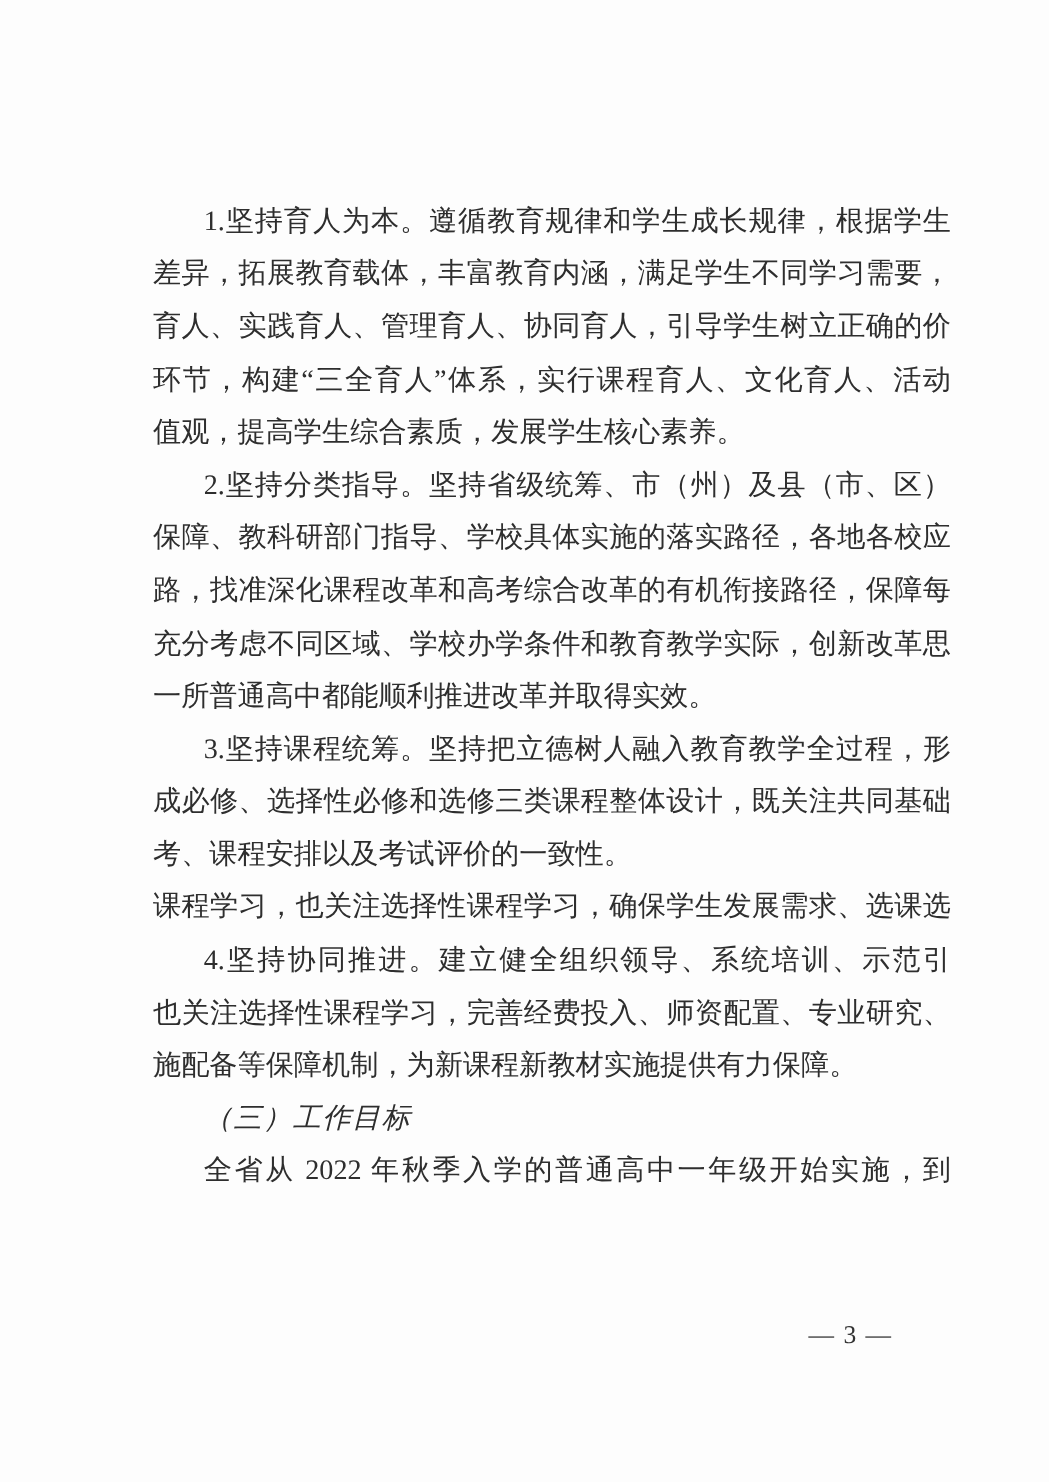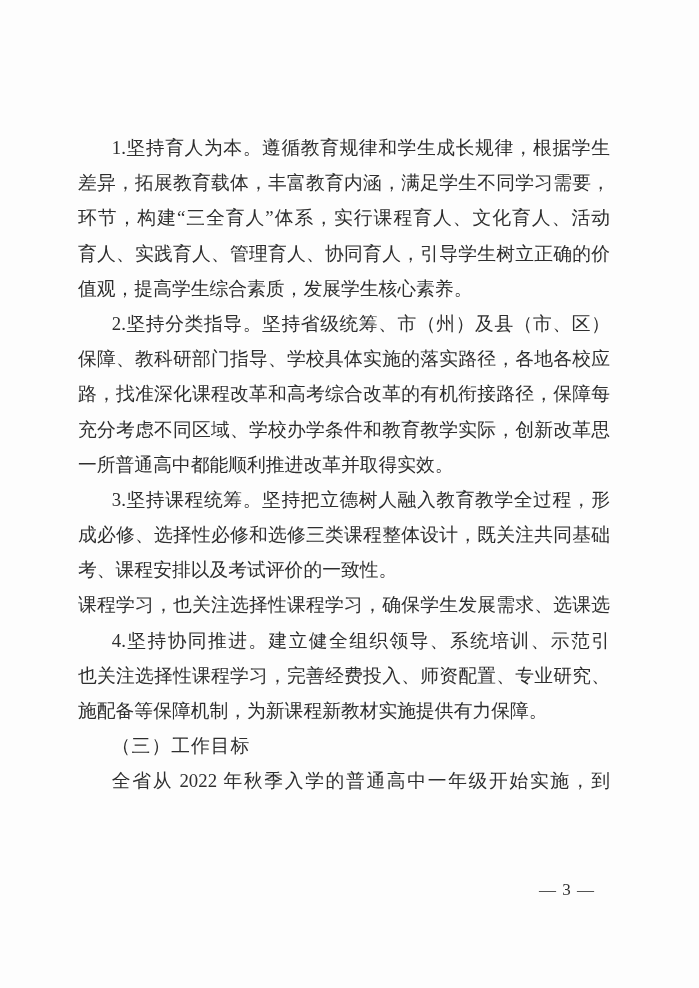--- a/index.html
+++ b/index.html
@@ -11,38 +11,39 @@
     position: relative;
     width: 699px;
     height: 988px;
     background: #fdfdfd;
     overflow: hidden;
     font-family: "Liberation Serif", "DejaVu Serif", serif;
     color: #2e2e2e;
   }
   .content {
     position: absolute;
-    left: 78px;
+    left: 102px;
     top: 130px;
     width: 532px;
   }
   .para { margin: 0; padding: 0; }
   .line {
     font-size: 18.8px;
     line-height: 35.2px;
     height: 35.2px;
     overflow: hidden;
     text-align: justify;
     text-align-last: justify;
     -moz-text-align-last: justify;
     white-space: pre-wrap;
   }
   .line.first { text-indent: 1.8em; }
   .line.last  { text-align-last: left; -moz-text-align-last: left; }
   .line.heading {
+    font-style: italic;
     letter-spacing: 1px;
     text-align-last: left;
     -moz-text-align-last: left;
   }
   .footer {
     position: absolute;
     top: 879px;
     left: 0;
     width: 699px;
     box-sizing: border-box;
@@ -56,22 +57,22 @@
 </style>
 </head>
 <body>
 
 <div class="page">
   <div class="content">
 
     <div class="para">
       <div class="line first">1.坚持育人为本。遵循教育规律和学生成长规律，根据学生</div>
       <div class="line">差异，拓展教育载体，丰富教育内涵，满足学生不同学习需要，</div>
+      <div class="line">育人、实践育人、管理育人、协同育人，引导学生树立正确的价</div>
       <div class="line">环节，构建“三全育人”体系，实行课程育人、文化育人、活动</div>
-      <div class="line">育人、实践育人、管理育人、协同育人，引导学生树立正确的价</div>
       <div class="line last">值观，提高学生综合素质，发展学生核心素养。</div>
     </div>
 
     <div class="para">
       <div class="line first">2.坚持分类指导。坚持省级统筹、市（州）及县（市、区）</div>
       <div class="line">保障、教科研部门指导、学校具体实施的落实路径，各地各校应</div>
       <div class="line">路，找准深化课程改革和高考综合改革的有机衔接路径，保障每</div>
       <div class="line">充分考虑不同区域、学校办学条件和教育教学实际，创新改革思</div>
       <div class="line last">一所普通高中都能顺利推进改革并取得实效。</div>
     </div>

